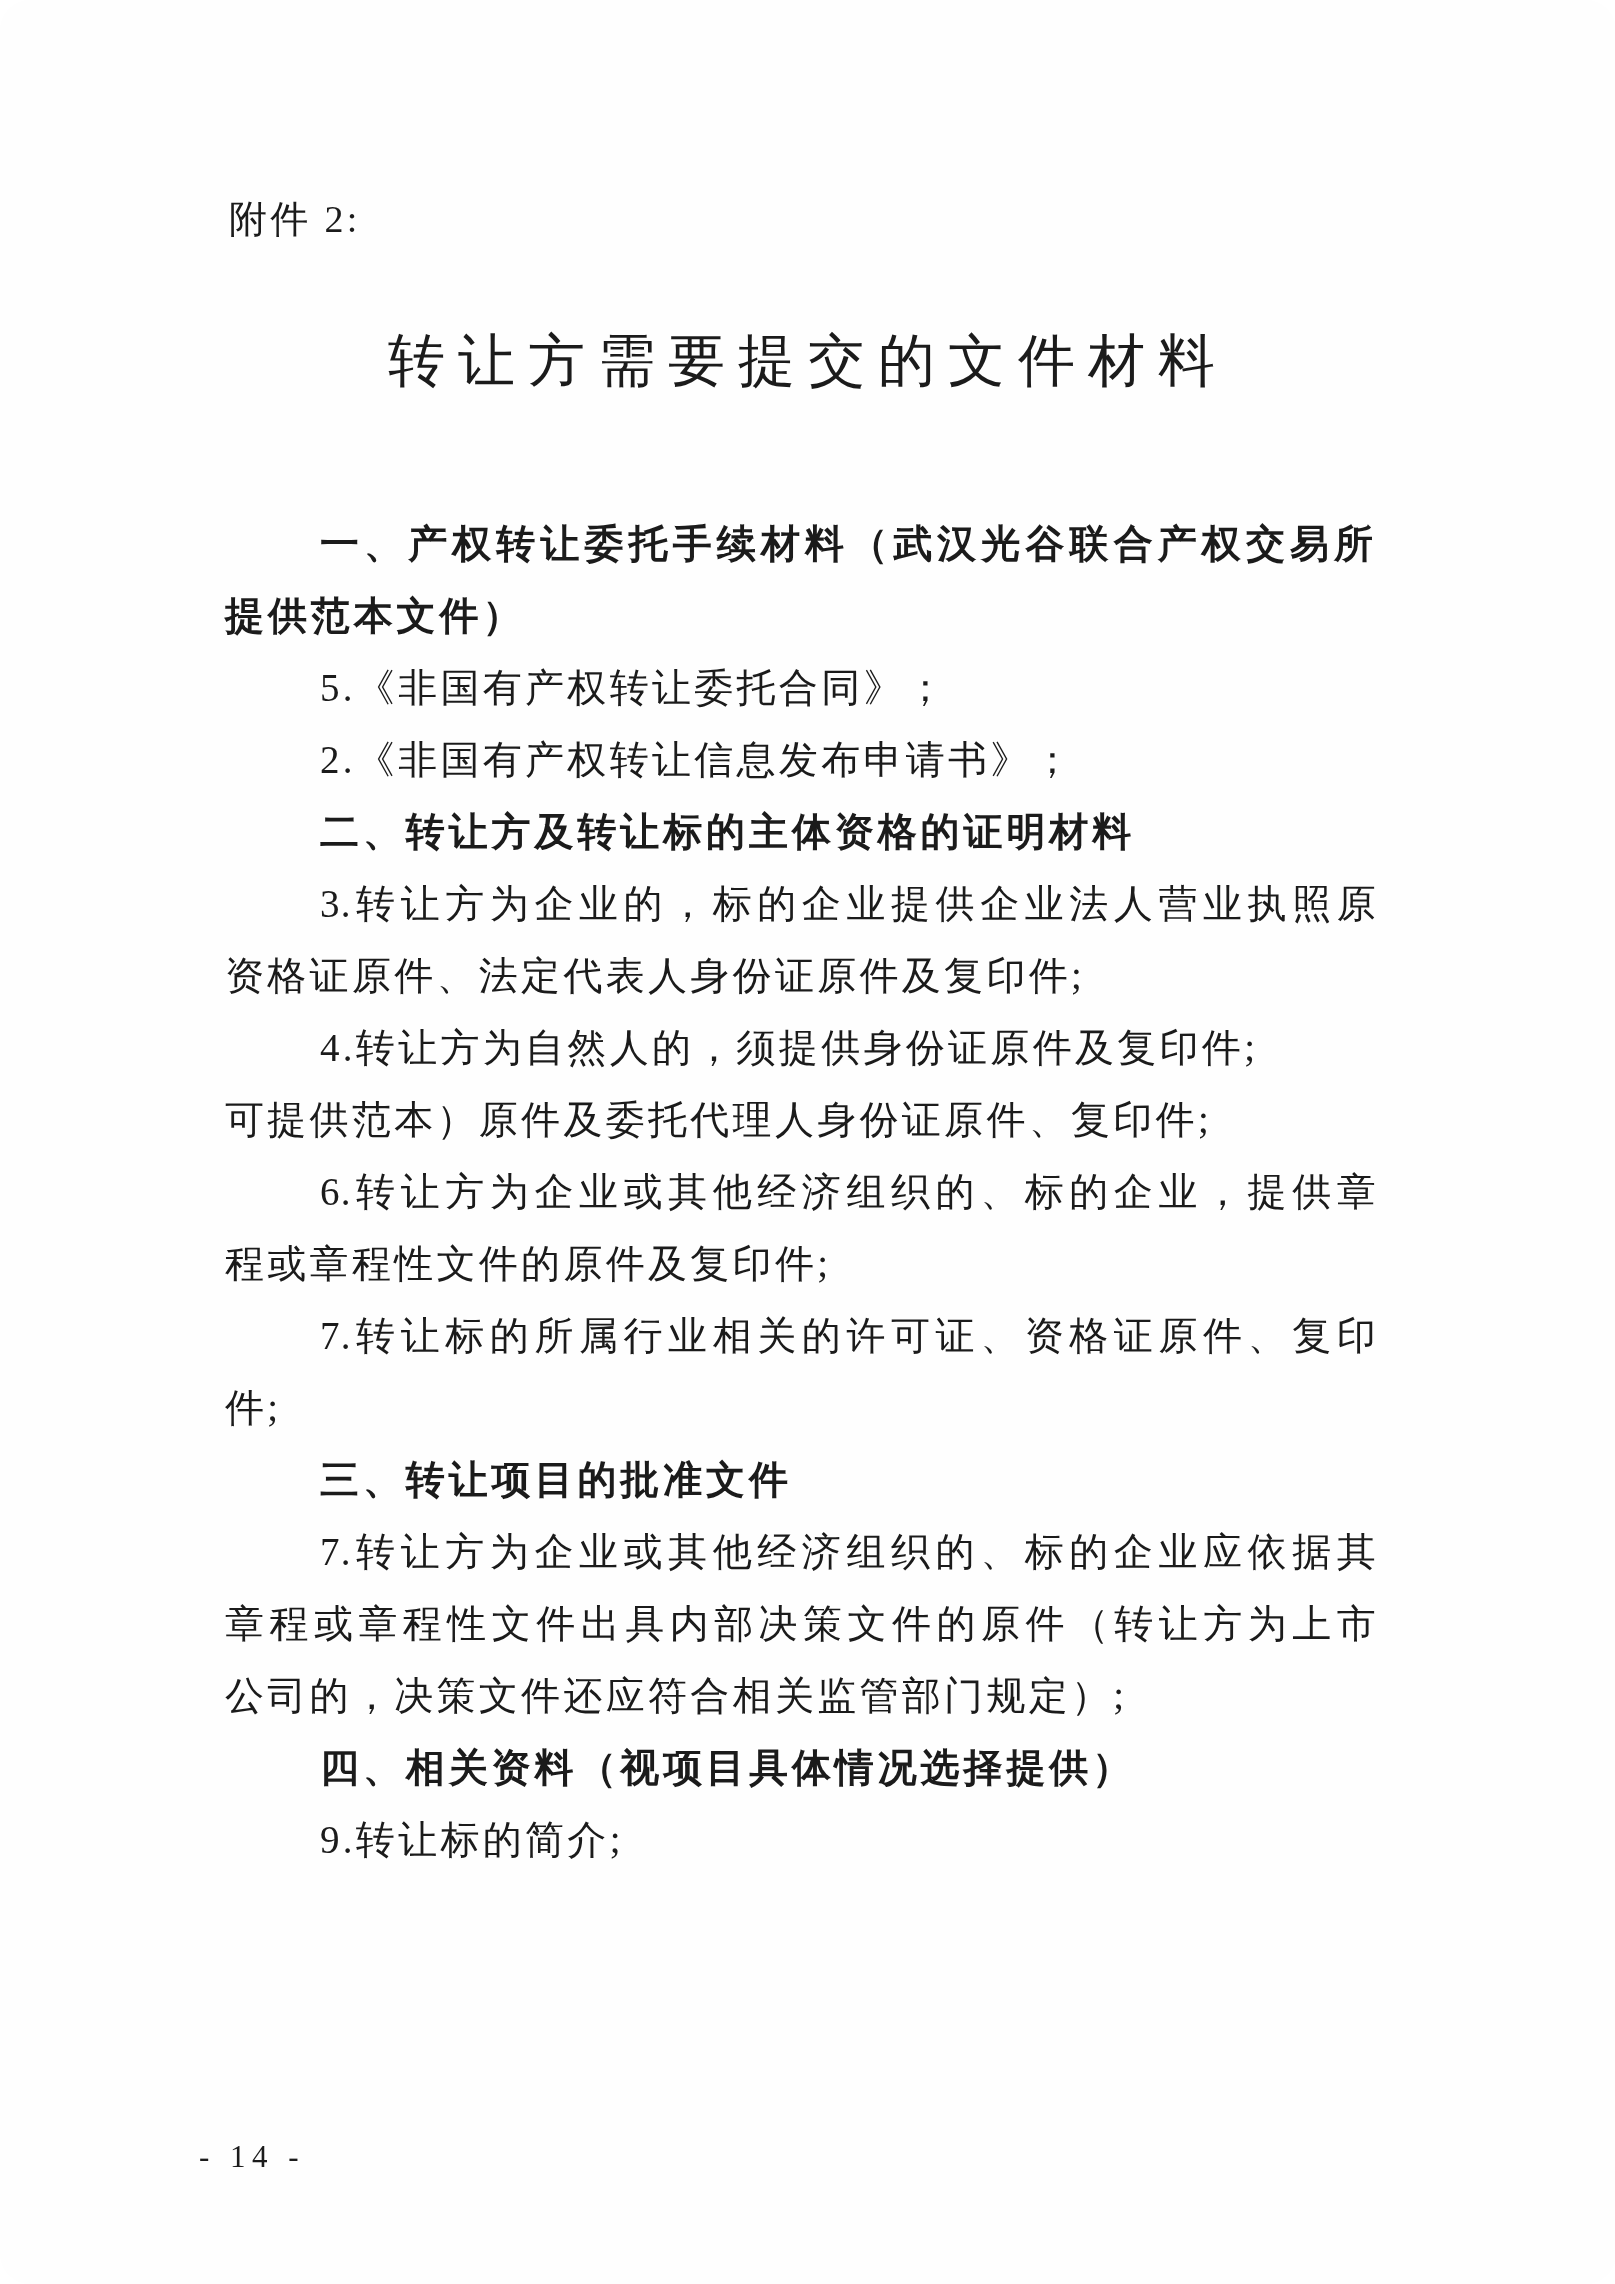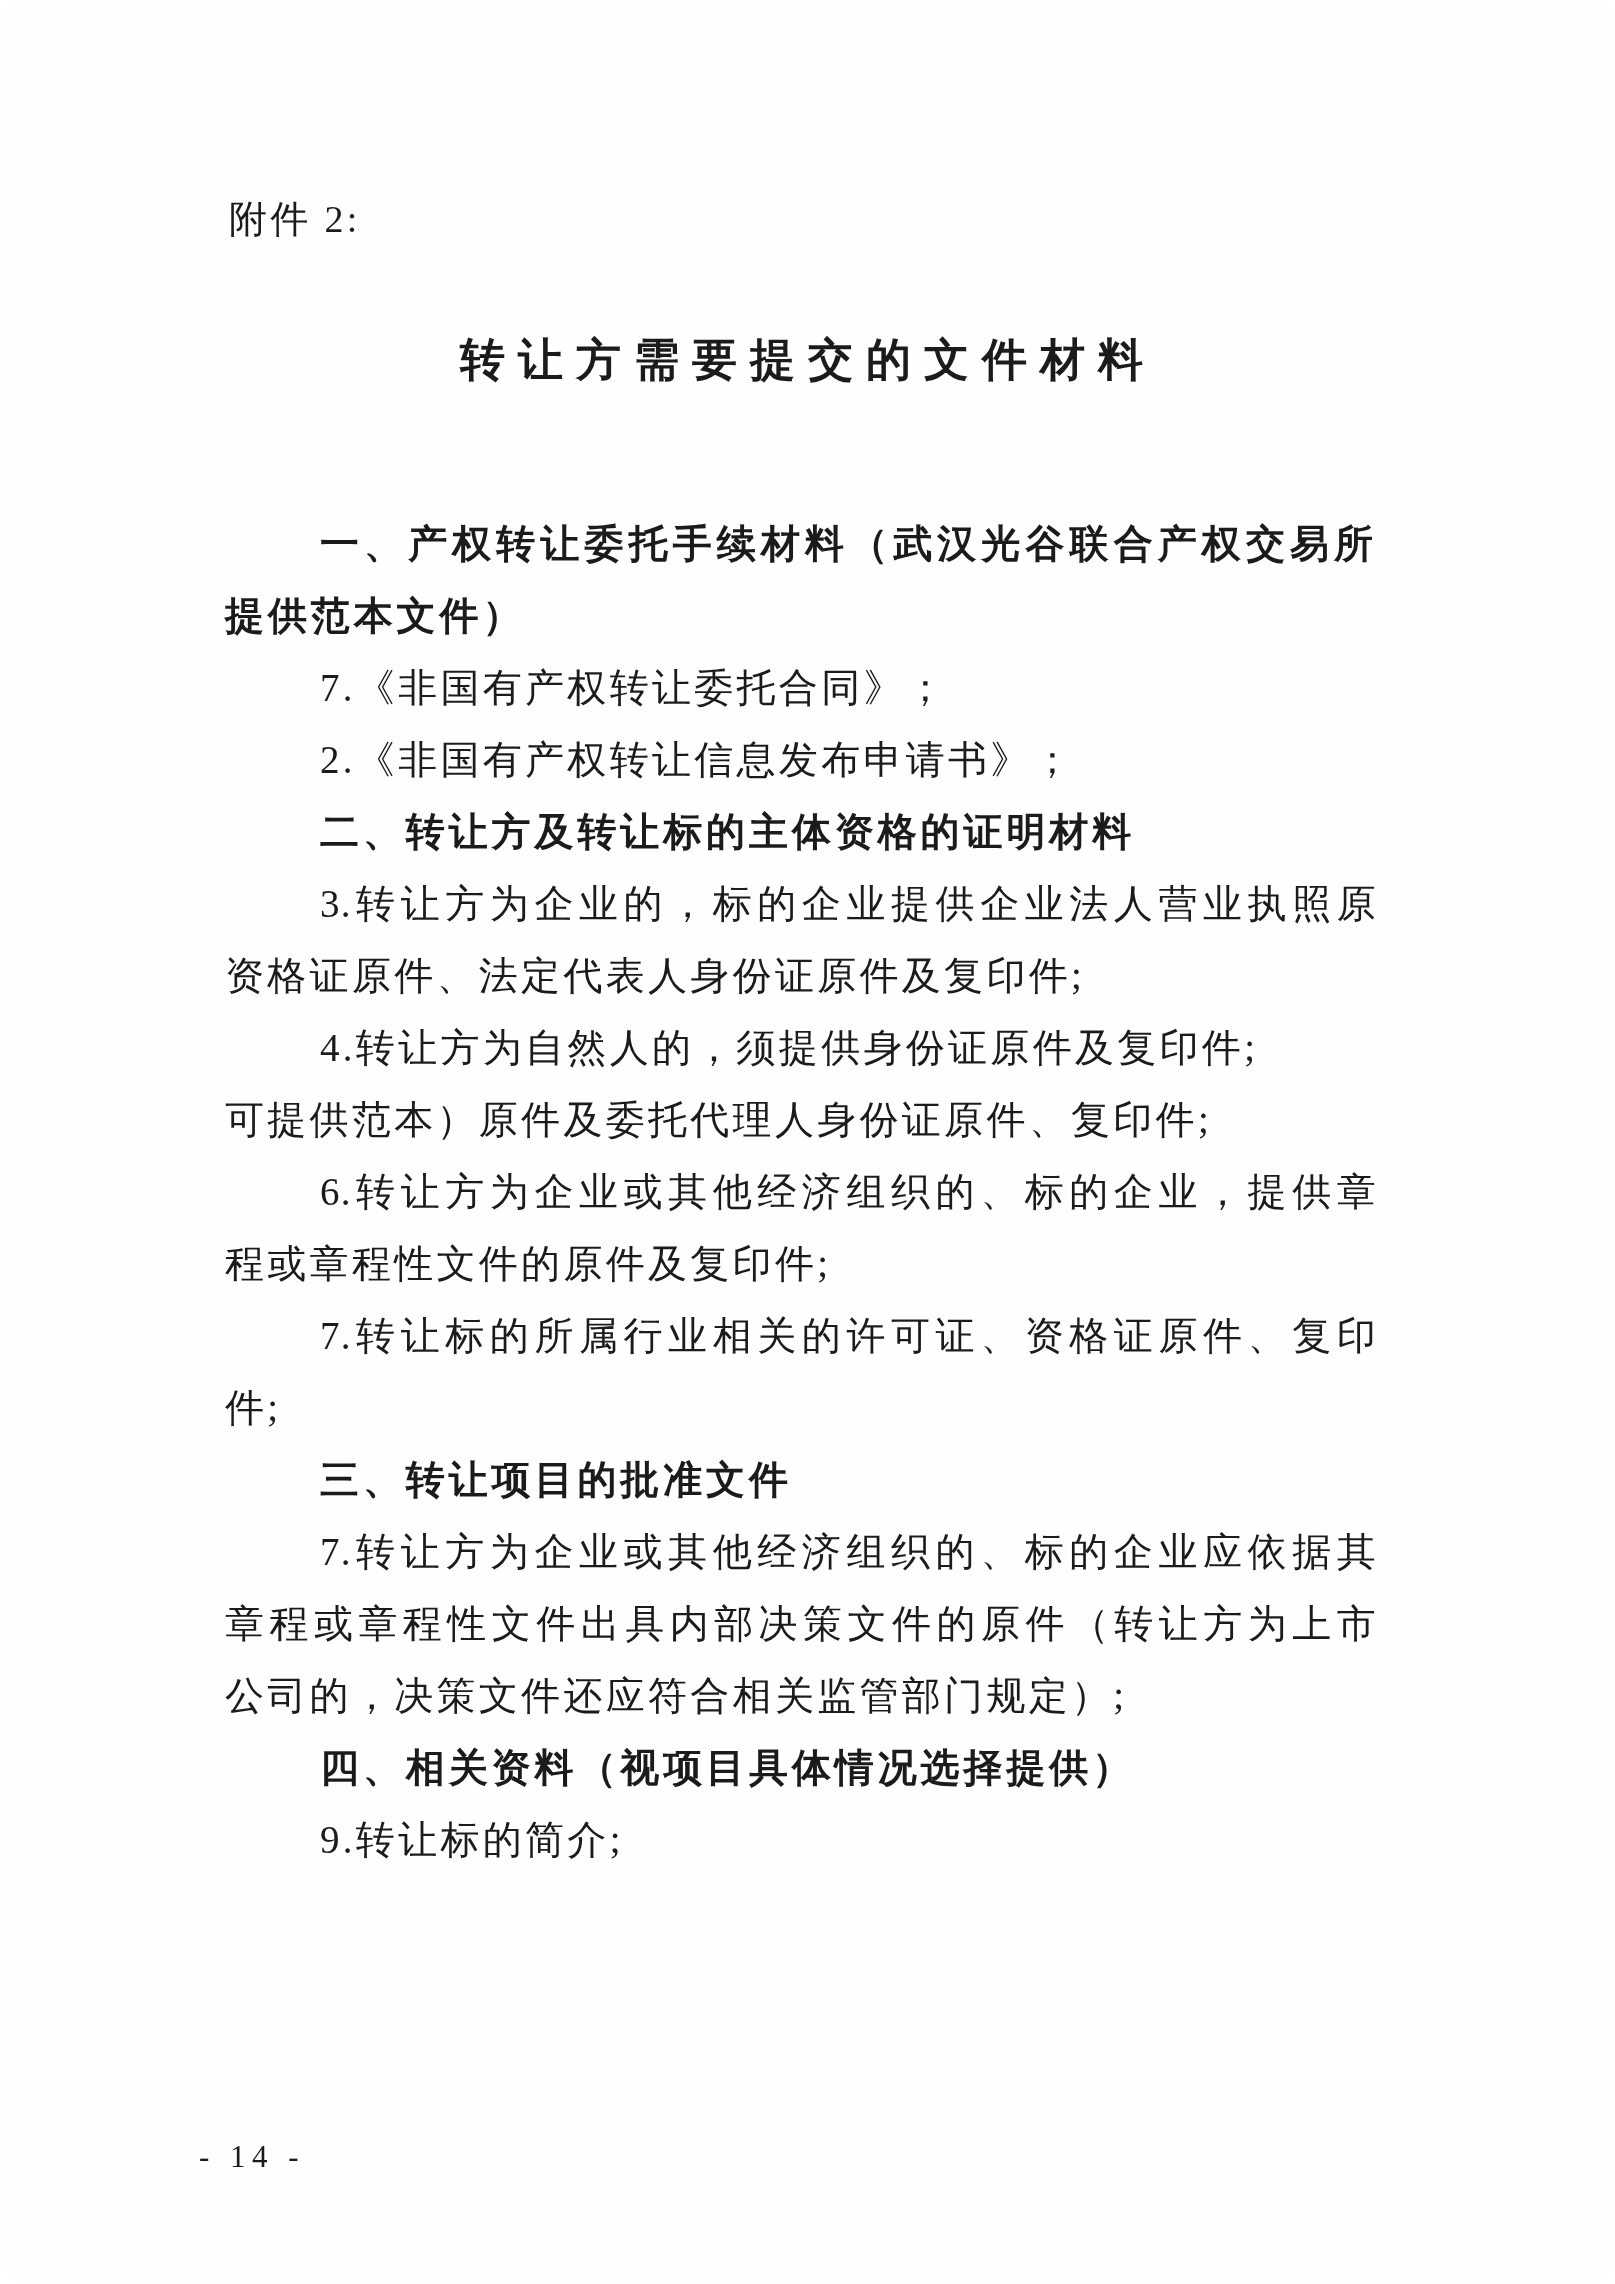--- a/index.html
+++ b/index.html
@@ -24,22 +24,22 @@
     font-size: 38px;
     letter-spacing: 3.3px;
     line-height: 59px;
   }
   .doc-title {
     position: absolute;
     top: 318px;
     left: 0;
     width: 1616px;
     text-align: center;
-    font-size: 45px;
-    font-weight: bold;
+    font-size: 57px;
+    font-weight: normal;
     letter-spacing: 13px;
     line-height: 85px;
     font-family: "Liberation Serif", serif;
   }
   .content {
     position: absolute;
     top: 508px;
     left: 225px;
     width: 1152px;
     font-size: 39px;
@@ -78,21 +78,21 @@
 
 <div class="page">
 
   <div class="attachment-label">附件 2:</div>
 
   <div class="doc-title">转让方需要提交的文件材料</div>
 
   <div class="content">
     <div class="line heading fill indent">一、产权转让委托手续材料（武汉光谷联合产权交易所</div>
     <div class="line heading">提供范本文件）</div>
-    <div class="line indent">7.《非国有产权转让委托合同》；</div>
+    <div class="line indent">5.《非国有产权转让委托合同》；</div>
     <div class="line indent">2.《非国有产权转让信息发布申请书》；</div>
     <div class="line heading indent">二、转让方及转让标的主体资格的证明材料</div>
     <div class="line fill indent">3.转让方为企业的，标的企业提供企业法人营业执照原</div>
     <div class="line">资格证原件、法定代表人身份证原件及复印件;</div>
     <div class="line indent">4.转让方为自然人的，须提供身份证原件及复印件;</div>
     <div class="line">可提供范本）原件及委托代理人身份证原件、复印件;</div>
     <div class="line fill indent">6.转让方为企业或其他经济组织的、标的企业，提供章</div>
     <div class="line">程或章程性文件的原件及复印件;</div>
     <div class="line fill indent">7.转让标的所属行业相关的许可证、资格证原件、复印</div>
     <div class="line">件;</div>

